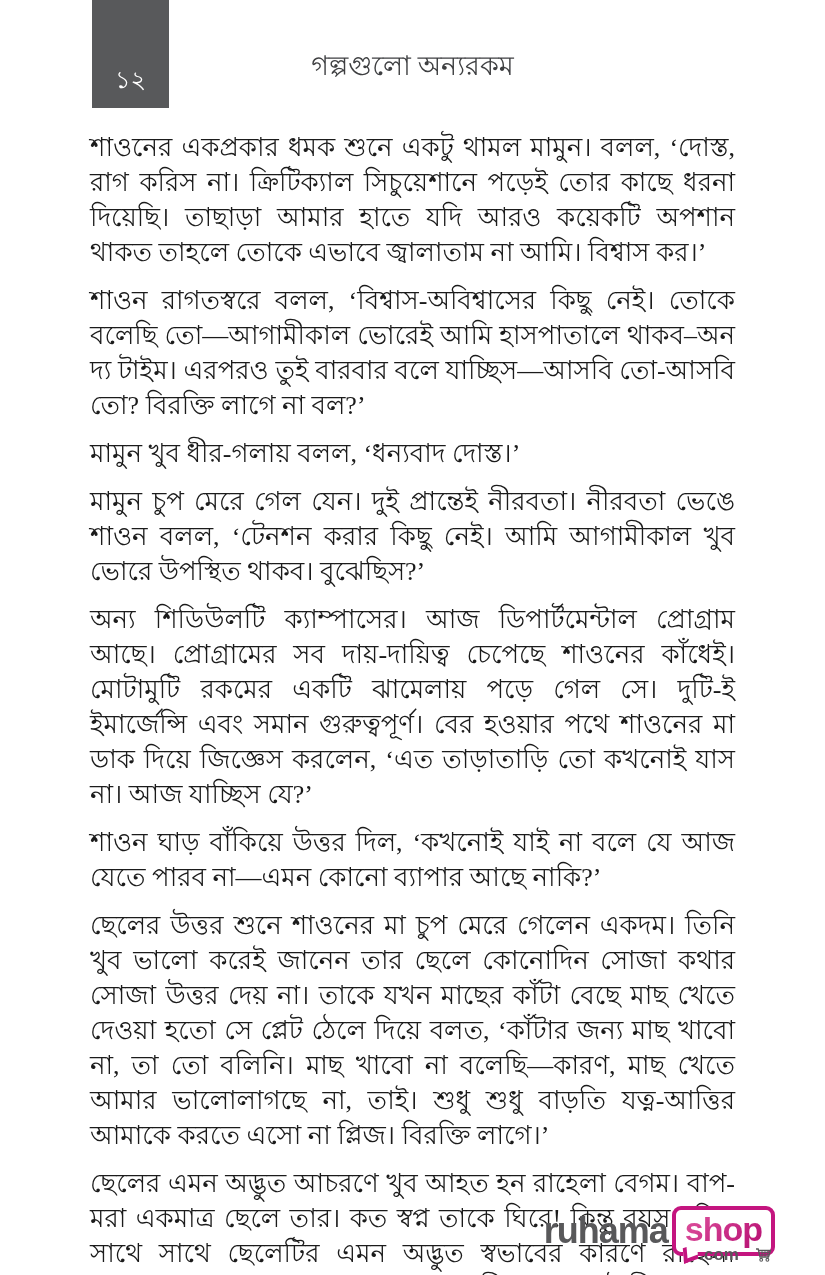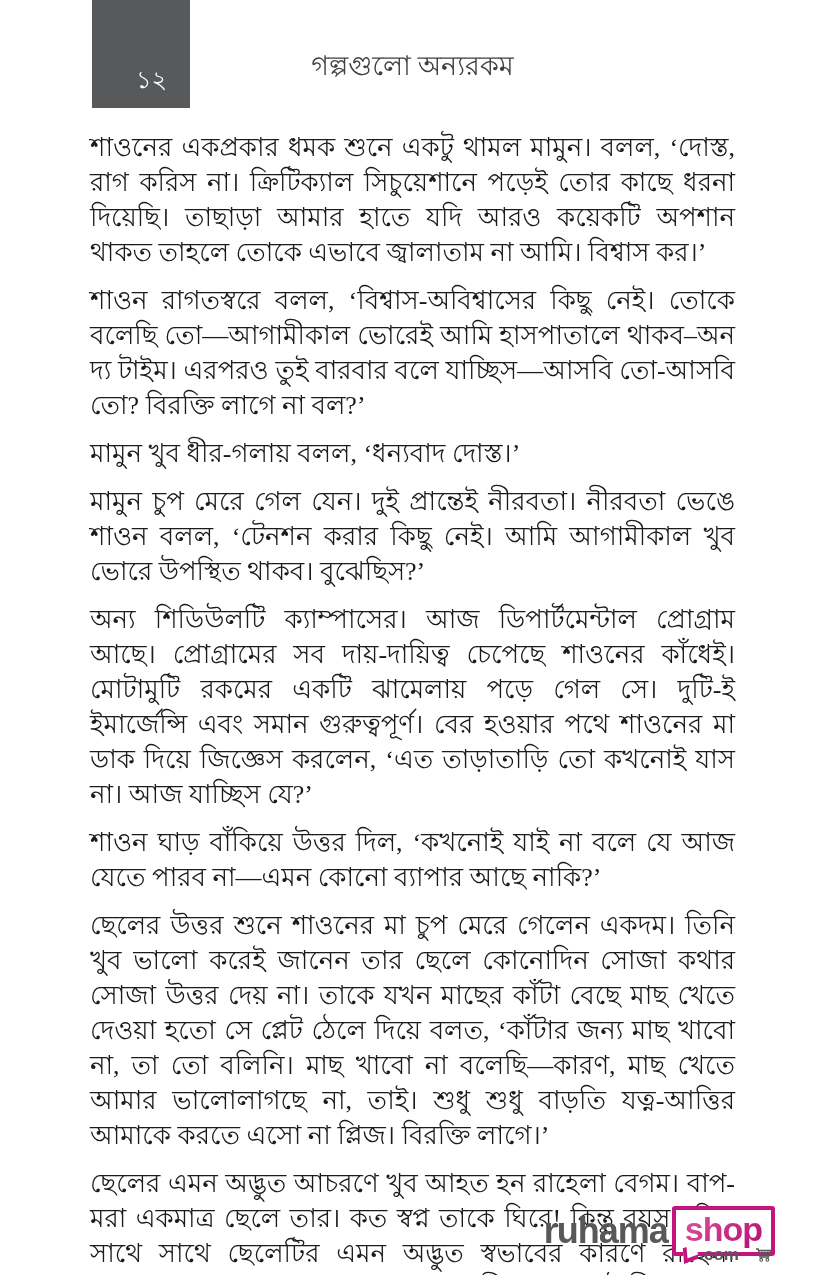--- a/index.html
+++ b/index.html
@@ -16,21 +16,21 @@
     font-family:"Liberation Serif","DejaVu Serif",serif;
     position:relative;
     overflow:hidden;
   }
   .page{position:relative;width:825px;height:1275px;background:#fff;}
 
   
   .pagenum-box{
     position:absolute;left:92px;top:0;width:77px;height:108px;
     background:var(--box-gray);
-    display:flex;align-items:flex-end;justify-content:center;padding-left:21px;
+    display:flex;align-items:flex-end;justify-content:center;
   }
   .pagenum-box .num{
     color:#ffffff;font-size:24px;line-height:1;
     padding-bottom:16px;
   }
 
   
   .header-title{
     position:absolute;top:50px;left:0;width:100%;
     text-align:center;
@@ -59,21 +59,21 @@
   .brand-name{
     color:var(--brand-gray);
     font-family:"Liberation Sans","DejaVu Sans",sans-serif;
     font-weight:bold;
     font-size:36px;letter-spacing:-1px;line-height:1;
   }
   .brand-bubble{
     position:relative;
     margin-left:4px;
     border:4px solid var(--brand-magenta);
-    border-radius:3px;
+    border-radius:9px;
     padding:2px 9px 6px 9px;
     background:#fff;
   }
   .brand-bubble .bubble-text{
     color:var(--brand-magenta);
     font-family:"Liberation Sans","DejaVu Sans",sans-serif;
     font-weight:bold;font-size:34px;letter-spacing:-1px;line-height:1;
     background:linear-gradient(135deg,#e0559f 0%,#b60e72 100%);
     -webkit-background-clip:text;background-clip:text;
     -webkit-text-fill-color:transparent;

